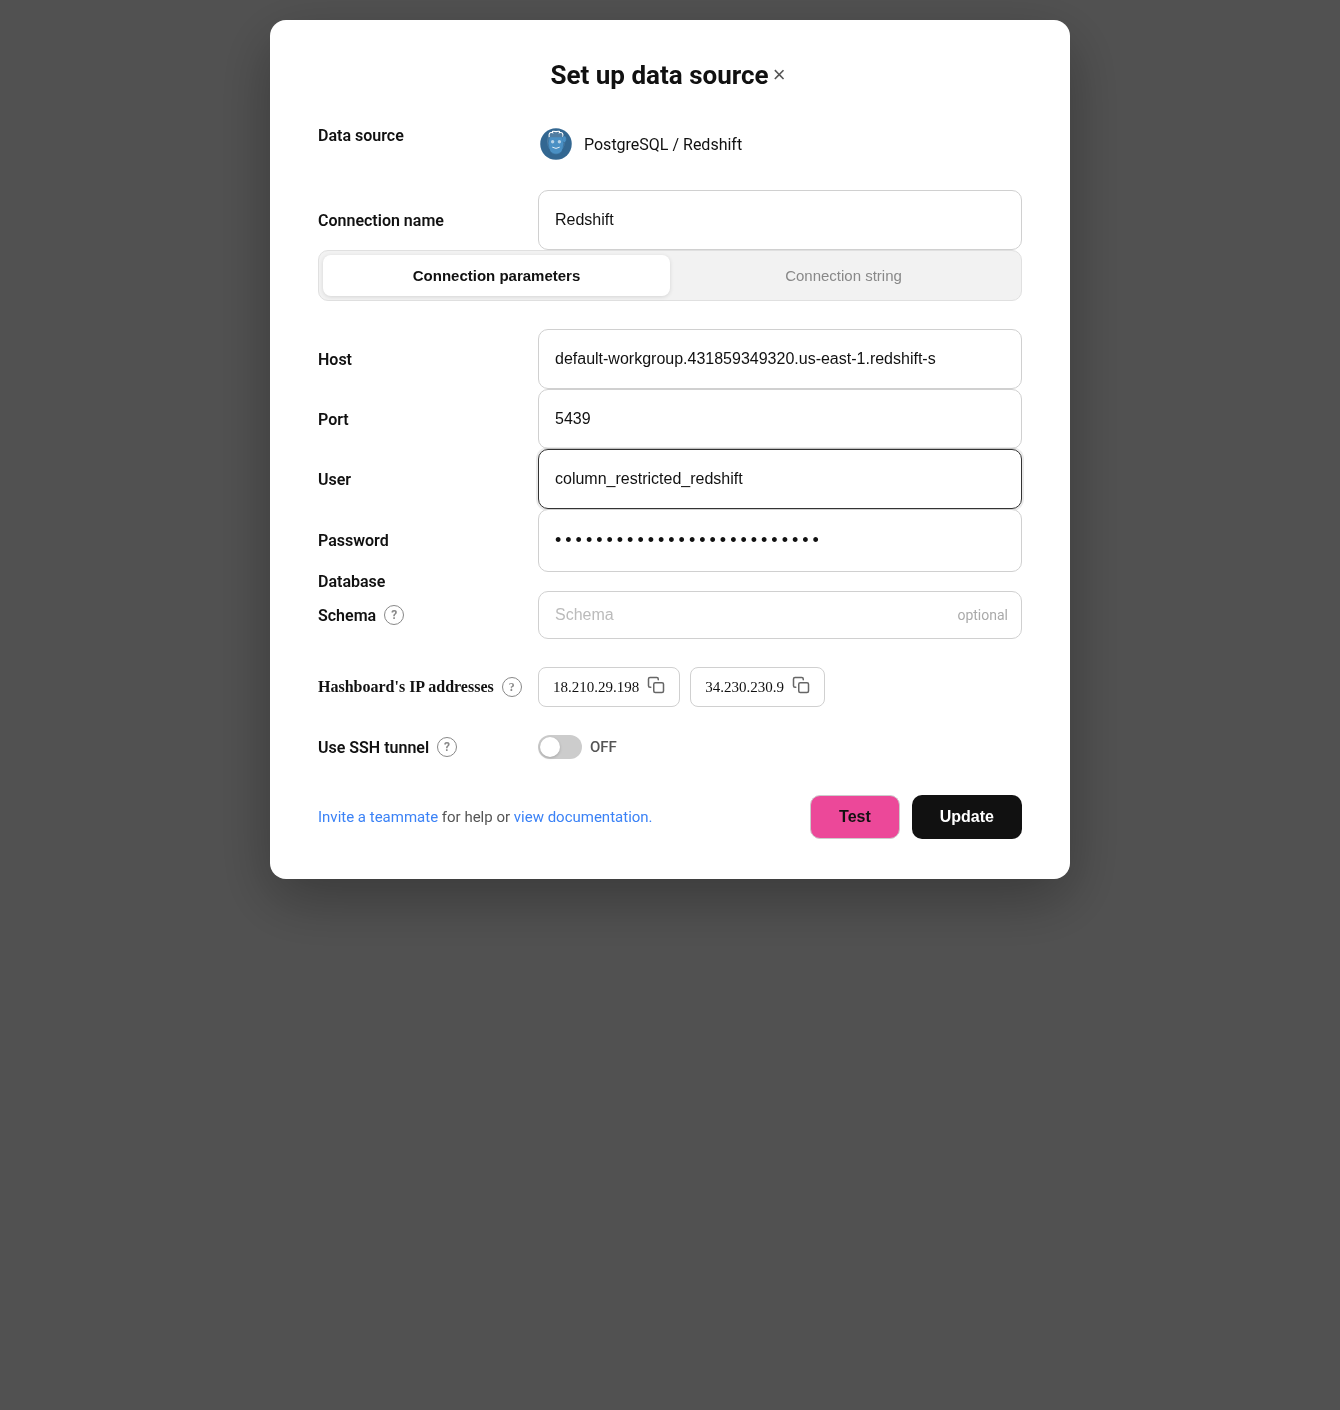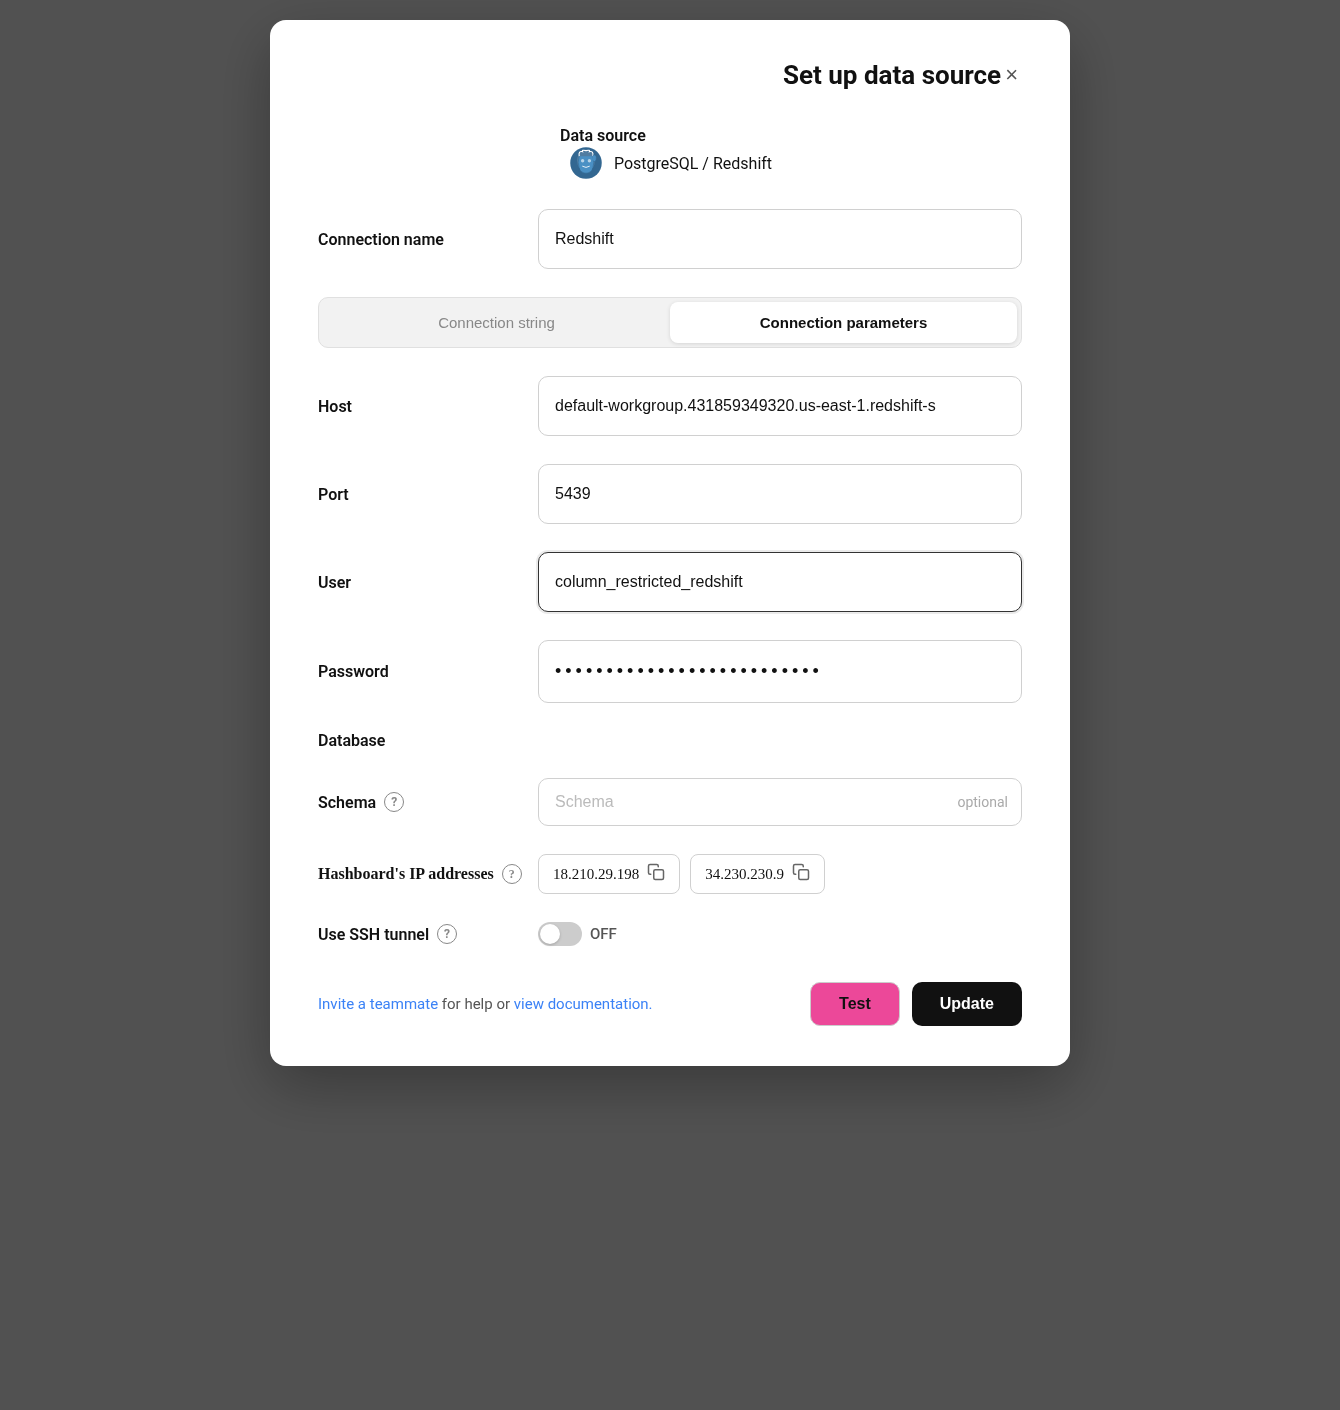--- a/index.html
+++ b/index.html
@@ -28,21 +28,21 @@
       background: #fff;
       border-radius: 16px;
       width: 800px;
       padding: 40px 48px 40px 48px;
       position: relative;
       box-shadow: 0 20px 60px rgba(0,0,0,0.3);
     }
 
     .modal-header {
       display: flex;
-      justify-content: flex-end;
+      justify-content: center;
       align-items: center;
       margin-bottom: 36px;
     }
 
     .modal-title {
       font-size: 26px;
       font-weight: 700;
       color: #111;
     }
 
@@ -52,21 +52,20 @@
       cursor: pointer;
       font-size: 22px;
       color: #555;
       line-height: 1;
       padding: 4px;
     }
 
     .form-row {
       display: flex;
       align-items: center;
-      margin-bottom: 28px;
     }
 
     .form-label {
       width: 220px;
       font-size: 16px;
       font-weight: 600;
       color: #111;
       flex-shrink: 0;
       display: flex;
       align-items: center;
@@ -88,23 +87,21 @@
       border-color: #333;
       box-shadow: 0 0 0 2px rgba(0,0,0,0.08);
     }
 
     .form-control::placeholder {
       color: #aaa;
     }
 
     .datasource-row {
       display: flex;
-      align-items: center;
       margin-bottom: 28px;
-      flex-direction: column;
     }
 
     .datasource-label {
       width: 220px;
       font-size: 16px;
       font-weight: 600;
       color: #111;
       flex-shrink: 0;
     }
 
@@ -348,22 +345,22 @@
         <span>PostgreSQL / Redshift</span>
       </div>
     </div>
 
     <div class="form-row">
       <label class="form-label">Connection name</label>
       <input class="form-control" type="text" value="Redshift" style="">
     </div>
 
     <div class="tab-switcher">
+      <button class="tab-btn active">Connection parameters</button>
       <button class="tab-btn inactive">Connection string</button>
-      <button class="tab-btn active">Connection parameters</button>
     </div>
 
     <div class="form-row">
       <label class="form-label">Host</label>
       <input class="form-control" type="text" value="default-workgroup.431859349320.us-east-1.redshift-s" style="">
     </div>
 
     <div class="form-row">
       <label class="form-label">Port</label>
       <input class="form-control" type="text" value="5439" style="">

